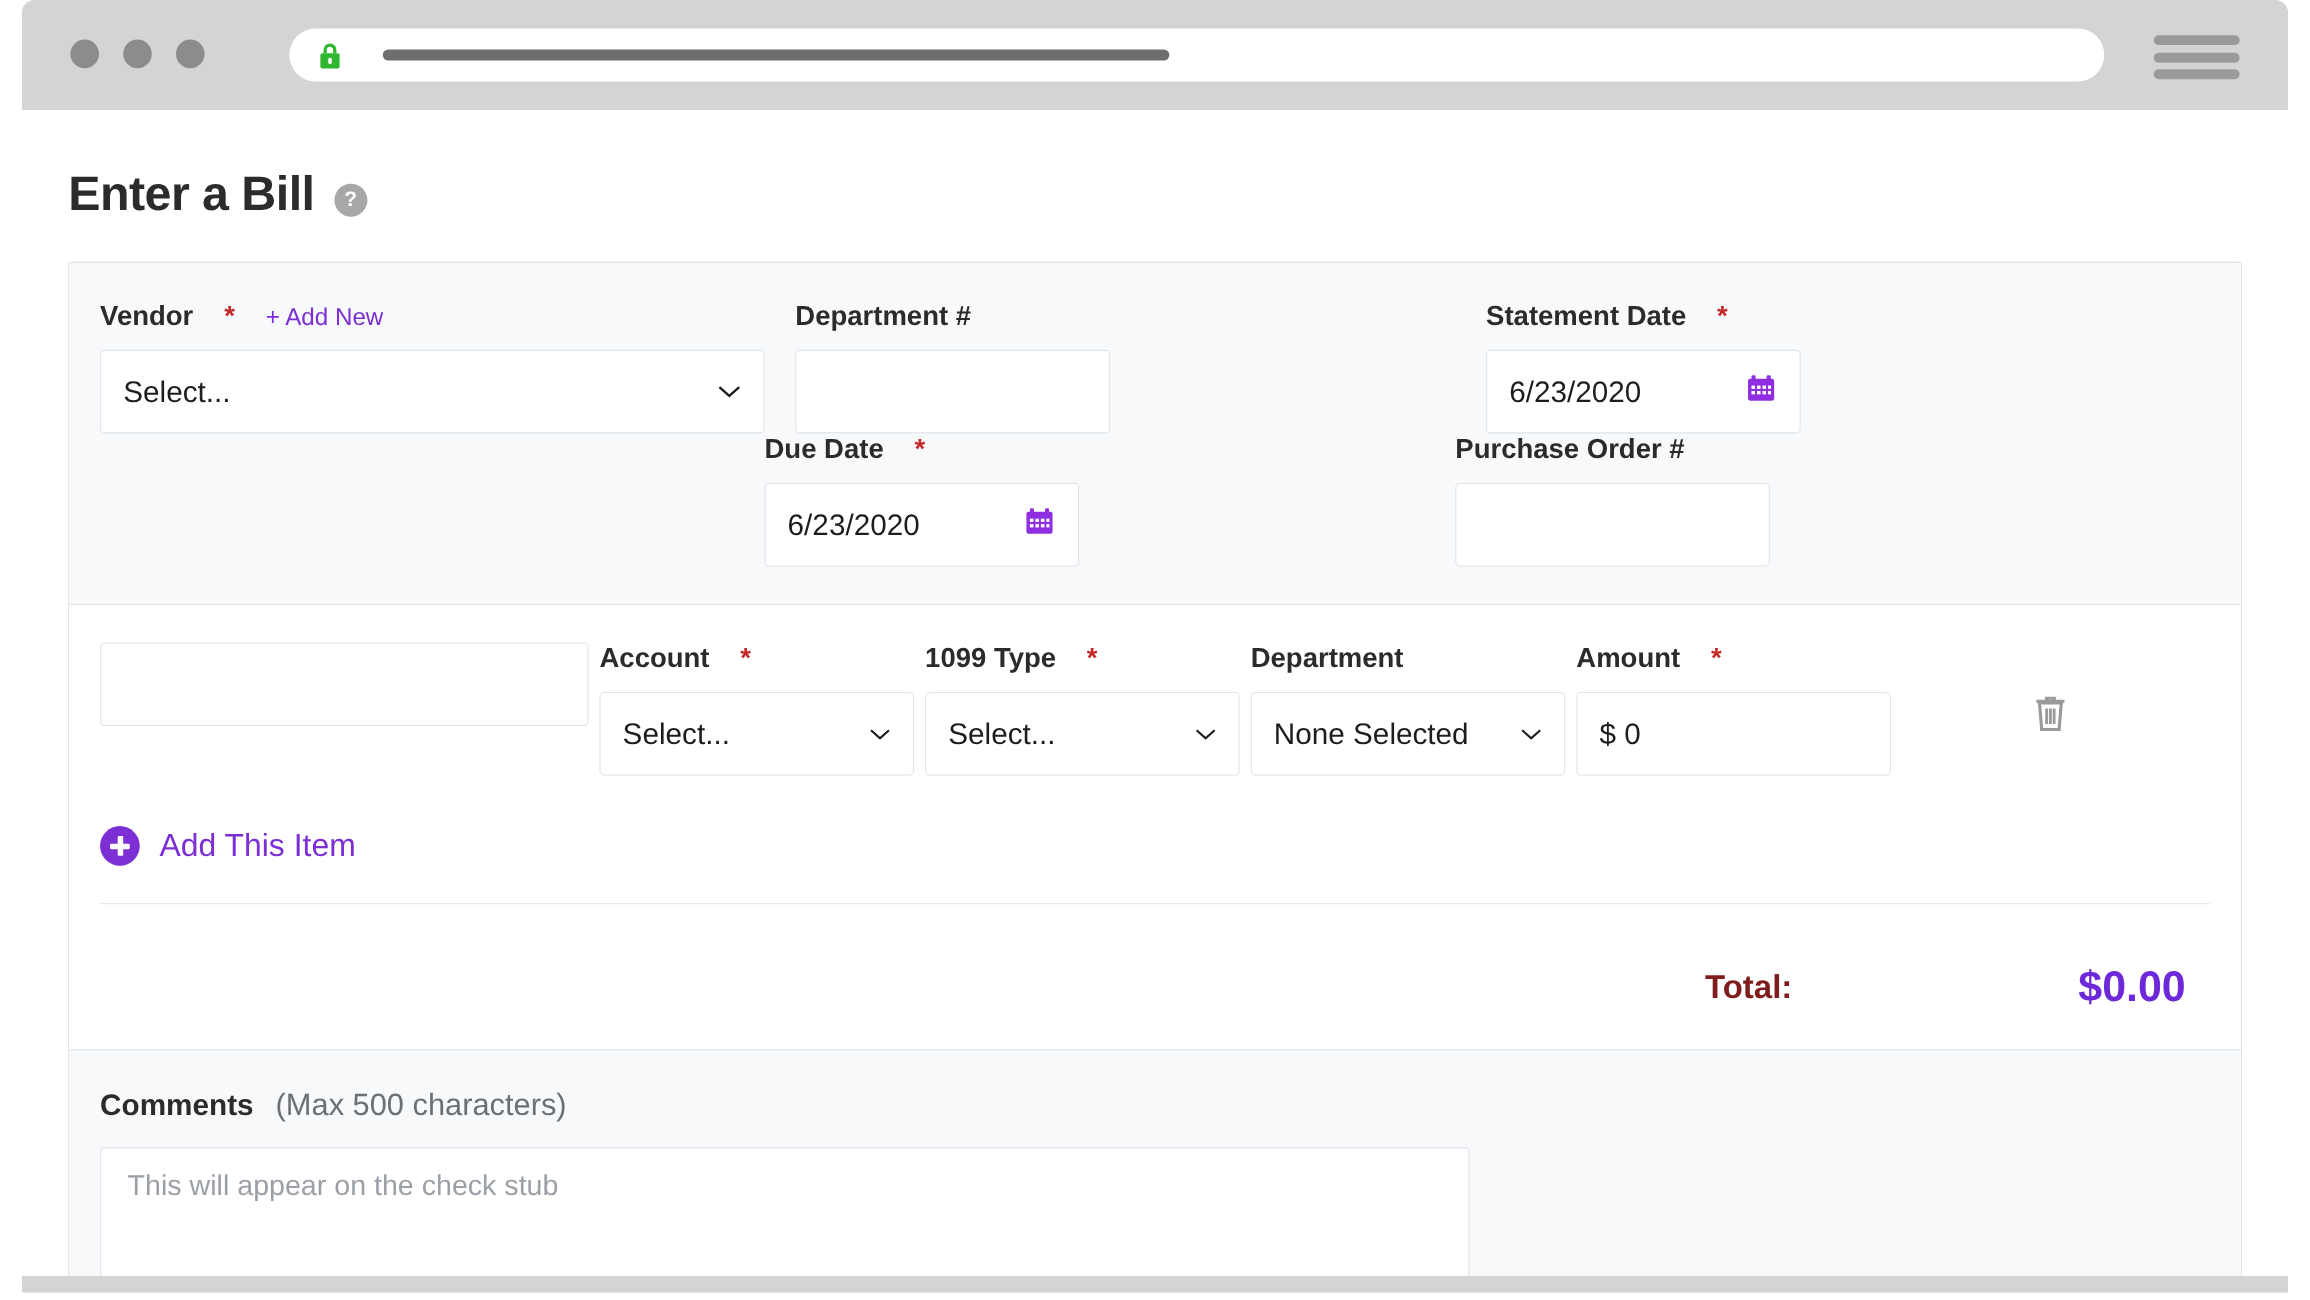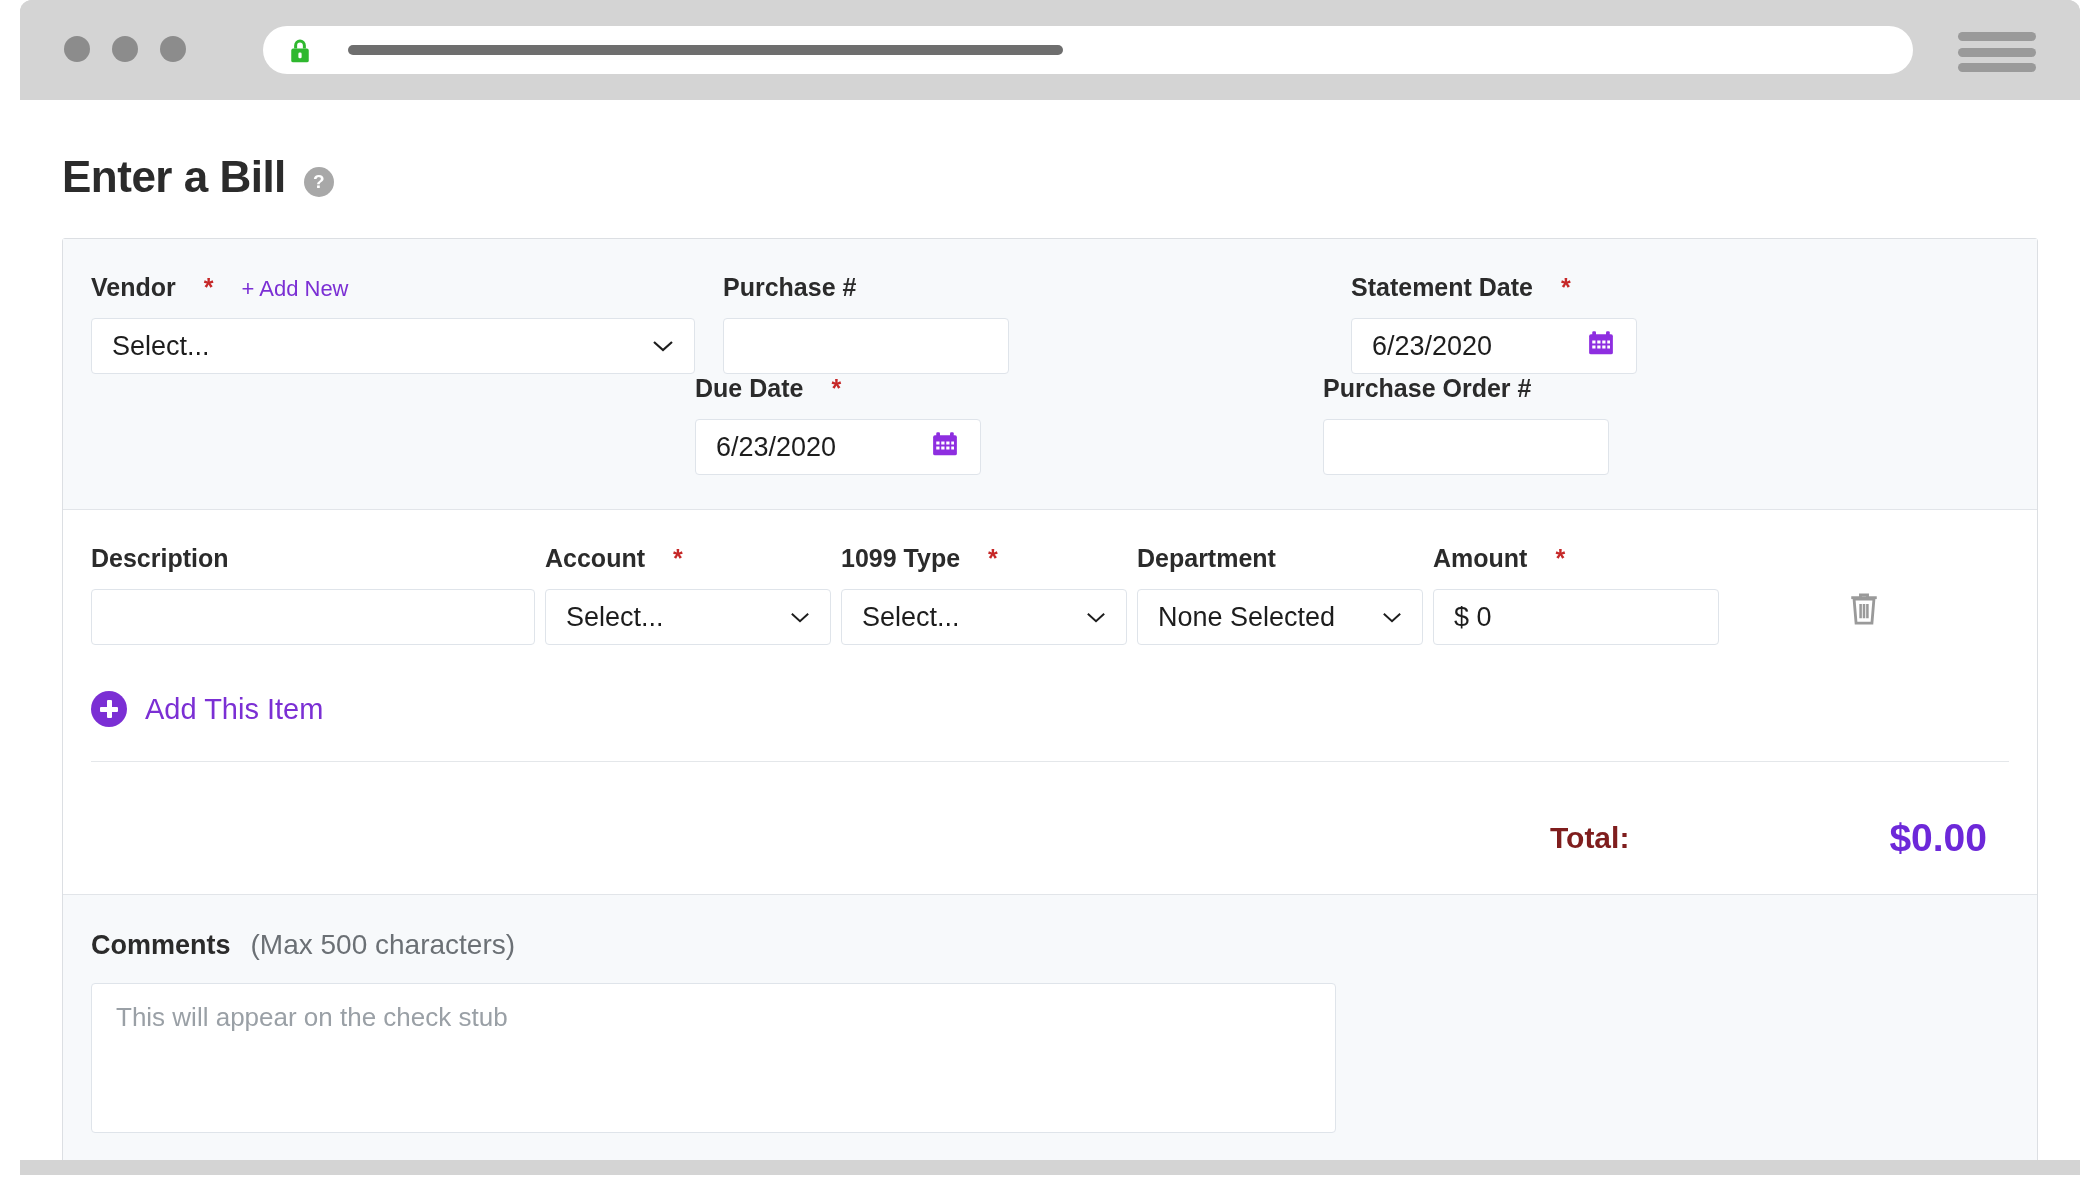--- a/index.html
+++ b/index.html
@@ -91,21 +91,21 @@
 
   .field-label {
     font-size: 25px; font-weight: bold; color: #2b2b2b;
     margin-bottom: 16px; display: flex; align-items: baseline; gap: 28px;
     white-space: nowrap;
   }
   .req { color: #c62828; font-weight: bold; }
   .add-new { color: #7b2fd4; font-size: 22px; font-weight: normal; cursor: pointer; }
 
   .input-box {
-    height: 56px;
+    height: 76px;
     background: #ffffff;
     border: 1px solid #dfe4ea;
     border-radius: 4px;
     display: flex; align-items: center;
     padding: 0 20px;
     font-size: 27px; color: #1d1d1d;
   }
   .select-box { justify-content: space-between; }
   .chev { color: #2b2b2b; font-size: 22px; line-height: 1; }
 
@@ -220,21 +220,21 @@
                       <path d="M2 3 L11 11 L20 3" fill="none" stroke="#1d1d1d" stroke-width="2.2"></path>
                     </svg>
                 </span>
               </div>
             </div>
 
             <div></div>
 
             <div style="grid-column: span 3;">
               <div class="field-label">
-                <span>Purchase #</span>
+                <span>Department #</span>
               </div>
               <div class="input-box" style="width:286px;">
                 <span></span>
               </div>
             </div>
 
             <div></div>
 
             <div style="grid-column: span 3;">
               <div class="field-label">
@@ -303,23 +303,20 @@
               </div>
             </div>
 
           </div>
         </div>
 
         <div class="section section-white">
           <div class="row-line">
 
             <div>
-              <div class="field-label">
-                <span>Description</span>
-              </div>
               <div class="input-box" style="width:444px;">
                 <span></span>
               </div>
             </div>
 
             <div></div>
 
             <div>
               <div class="field-label">
                 <span>Account</span>

